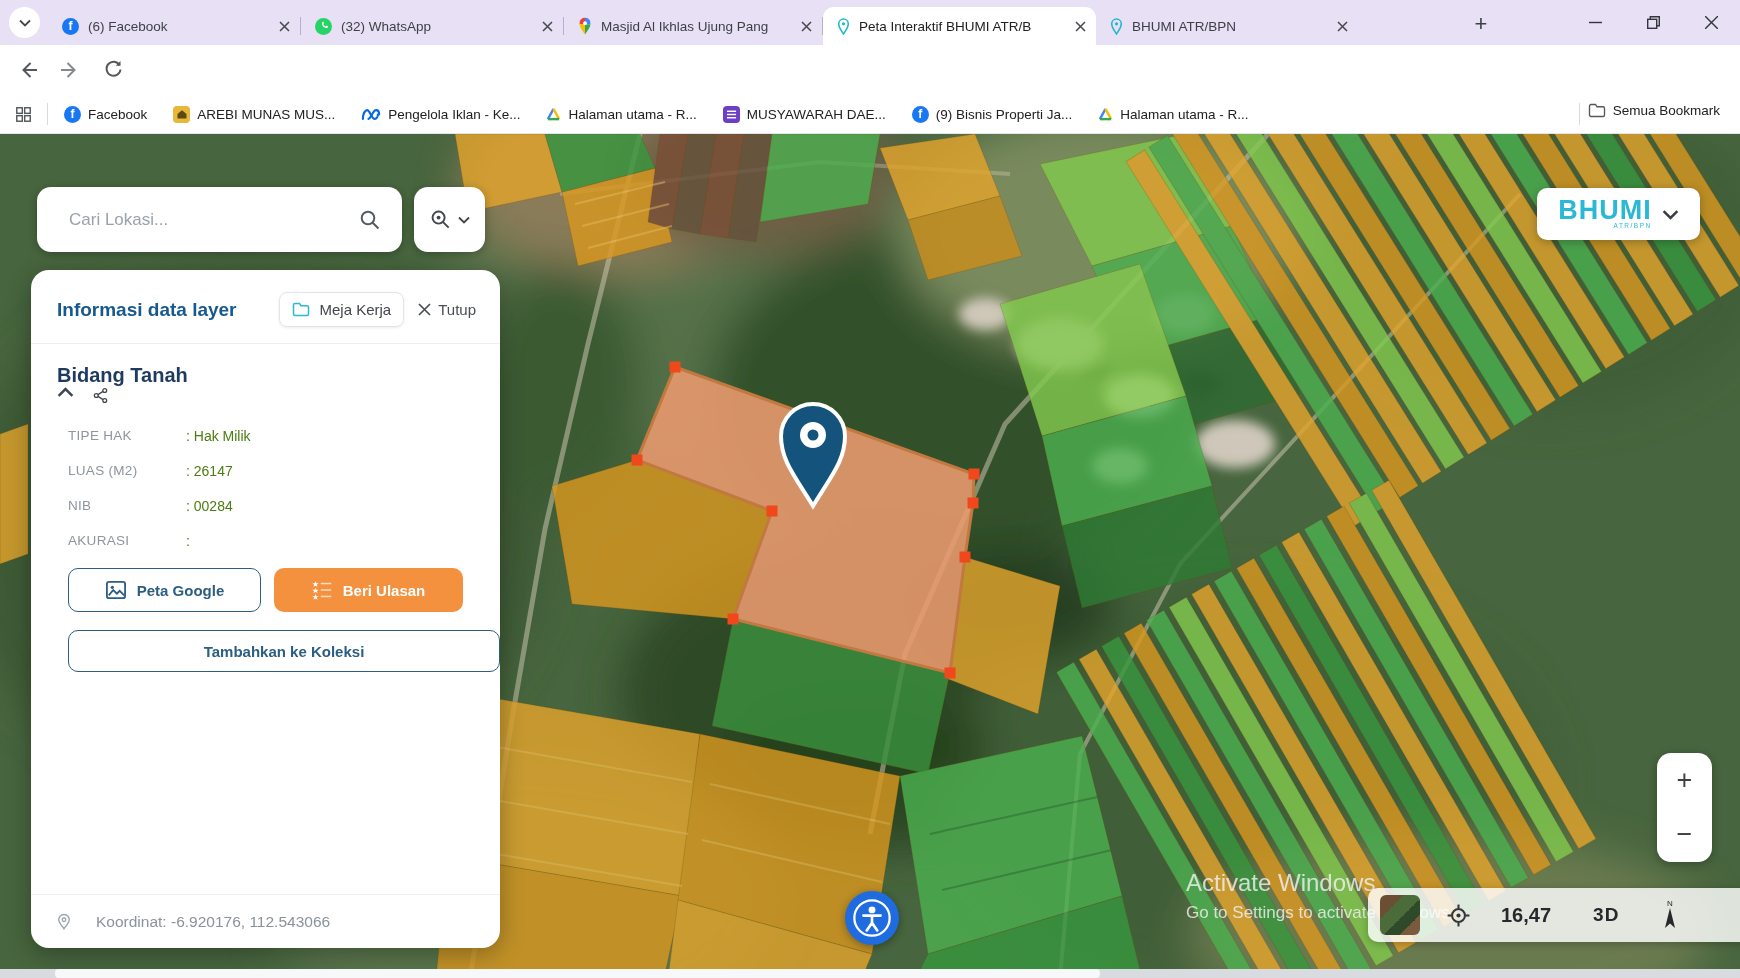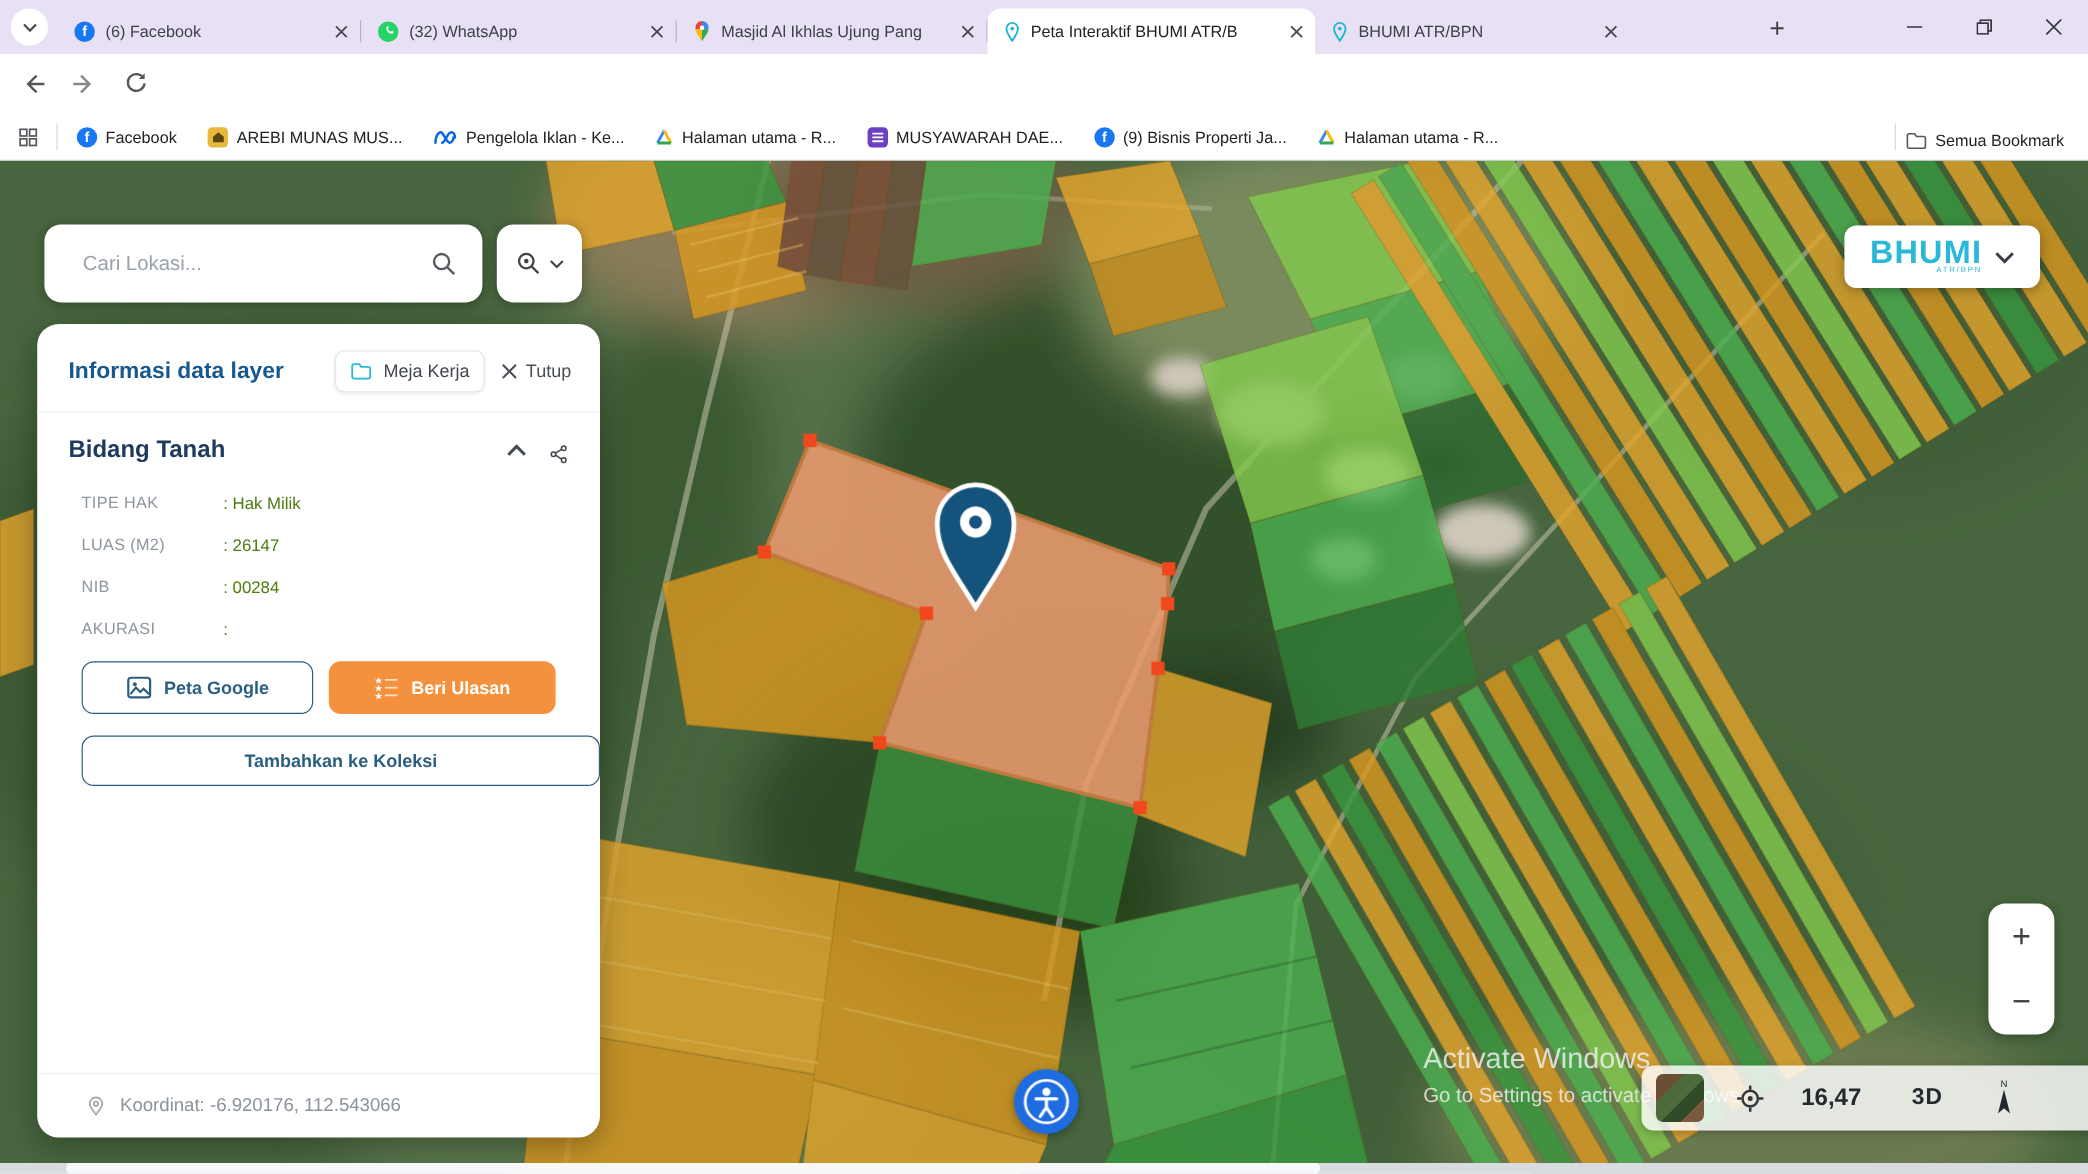--- a/index.html
+++ b/index.html
@@ -32,21 +32,21 @@
   .ext-colorful{width:22px;height:22px;border-radius:50%;
       background:conic-gradient(#8a3ab9,#e95950,#fccc63,#4c68d7,#8a3ab9);position:relative;}
   .ext-colorful::after{content:"";position:absolute;inset:5px;border-radius:50%;background:#26262b;}
   .vsep{width:1px;height:22px;background:#d7dade;}
   .avatar{width:28px;height:28px;border-radius:50%;
       background:radial-gradient(circle at 50% 30%,#d8b28a 0 27%,#2f3136 29%,#17181a 100%);
       border:1px solid #e3e5e8;}
   .bookmarks{position:absolute;left:0;top:95px;width:1740px;height:39px;background:#fff;
       border-bottom:1px solid #e2e5e9;display:flex;align-items:center;box-sizing:border-box;padding:0 14px;}
   .bm{display:flex;align-items:center;gap:7px;font-size:13.5px;color:#202124;margin-right:26px;white-space:nowrap;}
-  .bm-right{margin-left:auto;display:flex;align-items:flex-end;gap:8px;}
+  .bm-right{margin-left:auto;display:flex;align-items:flex-start;gap:8px;}
   .sq-ic{width:17px;height:17px;border-radius:4px;display:inline-flex;align-items:center;justify-content:center;flex:0 0 auto;}
   
   .map{position:absolute;left:0;top:134px;width:1740px;height:844px;overflow:hidden;background:#47653e;}
   .card{position:absolute;background:#fff;box-shadow:0 2px 10px rgba(0,0,0,.28);}
   .searchcard{left:37px;top:53px;width:365px;height:65px;border-radius:14px;display:flex;align-items:center;
       padding:0 20px 0 30px;box-sizing:border-box;}
   .searchcard input{border:none;outline:none;flex:1;font-size:17px;color:#3c4248;background:transparent;
       font-family:"Liberation Sans",sans-serif;}
   .searchcard input::placeholder{color:#9aa2ab;}
   .toolcard{left:414px;top:53px;width:71px;height:65px;border-radius:14px;display:flex;align-items:center;
@@ -56,36 +56,36 @@
   .logotext{color:#29B9D6;font-weight:bold;font-size:27px;letter-spacing:1px;line-height:.8;text-align:right;}
   .logosub{display:block;font-size:6.5px;font-weight:normal;letter-spacing:1.5px;margin-top:2px;}
   
   .panel{left:31px;top:136px;width:469px;height:678px;border-radius:18px;box-shadow:0 6px 24px rgba(0,0,0,.3);}
   .panel-header{display:flex;align-items:center;padding:22px 24px 16px 26px;gap:14px;}
   .panel-title{font-size:19px;font-weight:bold;color:#17598F;flex:1;}
   .chip{display:flex;align-items:center;gap:9px;border:1px solid #e1e4e8;border-radius:8px;padding:8px 12px;
       font-size:15px;color:#42464d;box-shadow:0 1px 3px rgba(0,0,0,.08);}
   .tutup{display:flex;align-items:center;gap:7px;font-size:15px;color:#4a4e55;}
   .panel-div{height:1px;background:#edf0f2;}
-  .sectionrow{display:flex;align-items:flex-end;padding:20px 26px 6px 26px;}
+  .sectionrow{display:flex;align-items:flex-start;padding:20px 26px 6px 26px;flex-direction:column;}
   .sectiontitle{font-size:20px;font-weight:bold;color:#1E3A5F;flex:1;}
   .secicons{display:flex;gap:18px;color:#3f4750;}
   .fields{padding:18px 0 0 37px;}
   .frow{display:flex;margin-bottom:19px;}
   .flabel{width:118px;font-size:13.5px;color:#8D959D;letter-spacing:.3px;}
   .fvalue{font-size:14px;color:#4d7c0f;}
   .btnrow{display:flex;margin:14px 0 0 37px;gap:13px;}
   .btn{height:44px;border-radius:10px;display:flex;align-items:center;justify-content:center;gap:10px;
       font-size:15px;font-weight:bold;box-sizing:border-box;}
   .btn-outline{border:1.7px solid #2B5E80;color:#2B5E80;background:#fff;}
   .btn-orange{background:#F4913E;color:#fff;border:none;}
   .btn-peta{width:193px;} .btn-ulasan{width:189px;}
   .btn-koleksi{width:432px;height:42px;margin:18px 0 0 37px;}
   .panel-footer{position:absolute;left:0;right:0;bottom:0;height:53px;border-top:1px solid #eceff1;
-      display:flex;align-items:center;padding-left:40px;gap:11px;color:#8a929b;font-size:15.5px;}
+      display:flex;align-items:center;padding-left:24px;gap:23px;color:#8a929b;font-size:15.5px;}
   
   .zoomcard{left:1657px;top:619px;width:55px;height:109px;border-radius:14px;display:flex;flex-direction:column;}
   .zoombtn{flex:1;display:flex;align-items:center;justify-content:center;font-size:27px;color:#3c4043;}
   .bottombar{left:1368px;top:754px;width:386px;height:54px;border-radius:10px;
       background:rgba(255,255,255,.82);box-shadow:0 2px 8px rgba(0,0,0,.25);display:flex;align-items:center;
       padding:0 12px;box-sizing:border-box;}
   .minimap{width:40px;height:40px;border-radius:6px;flex:0 0 auto;
       background:linear-gradient(135deg,#6b4f35 0 30%,#4c6b3a 30% 55%,#2f4a28 55% 75%,#7a5a3d 75%);}
   .scaleval{font-size:20px;font-weight:bold;color:#24292e;}
   .mode3d{font-size:19px;font-weight:bold;color:#24292e;letter-spacing:1px;}

